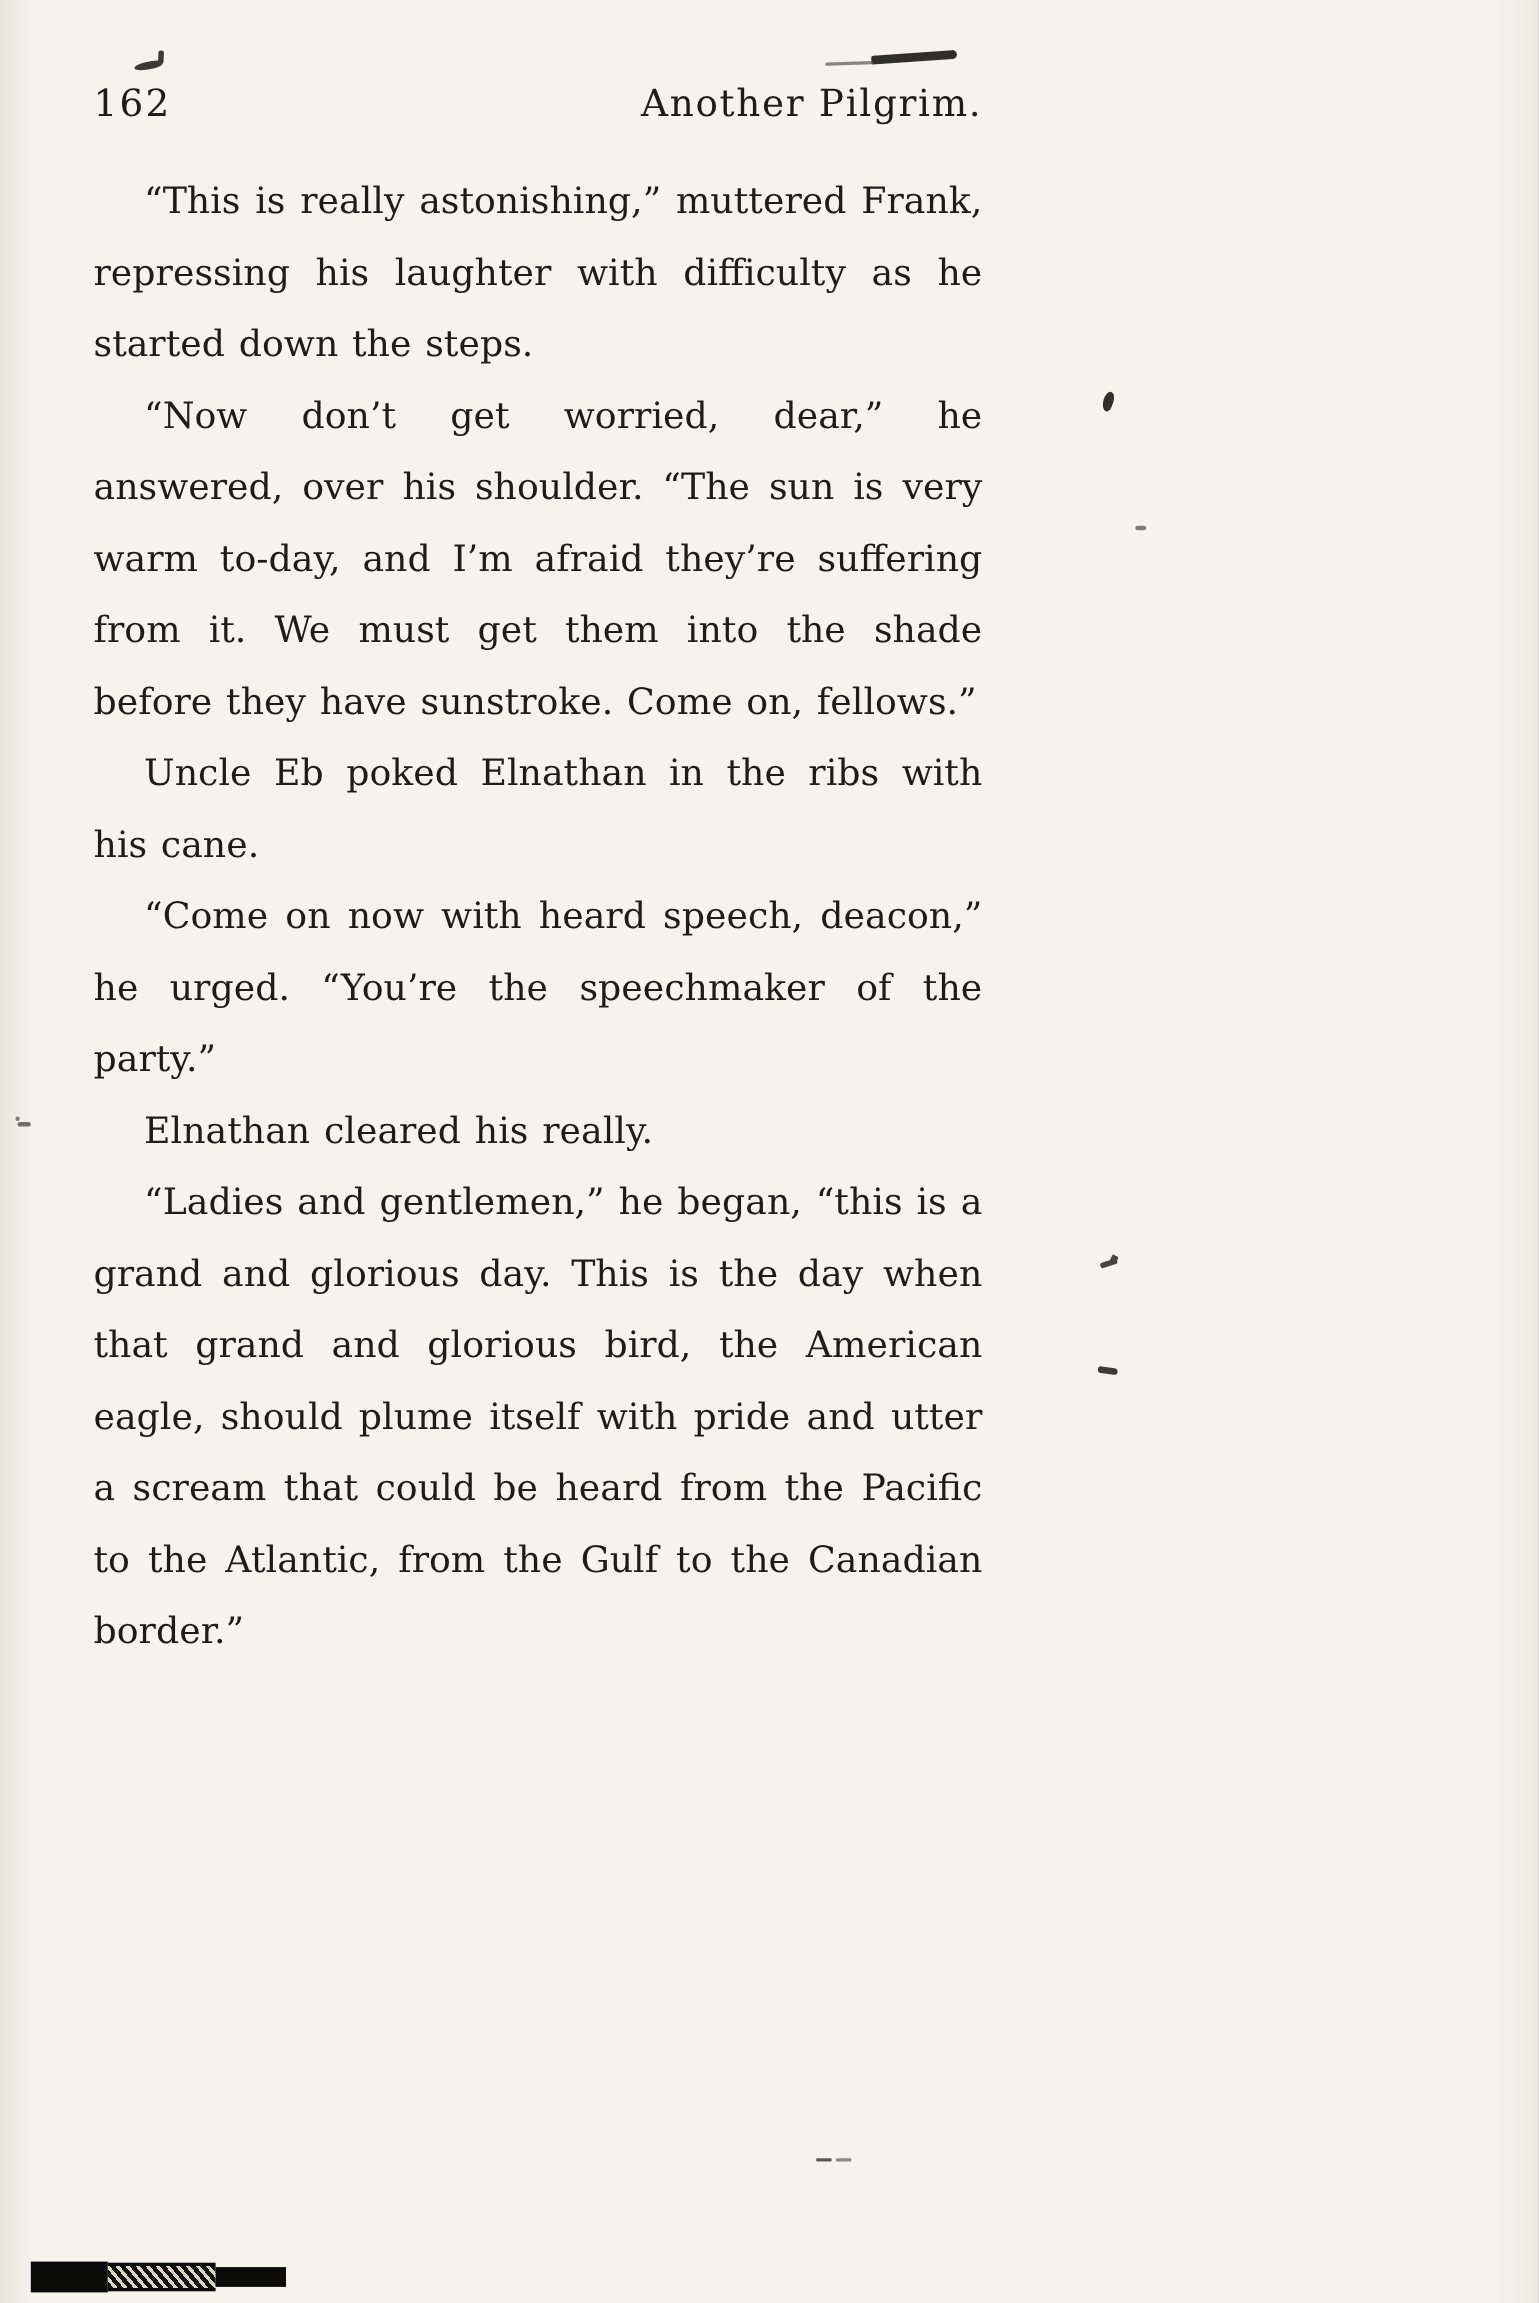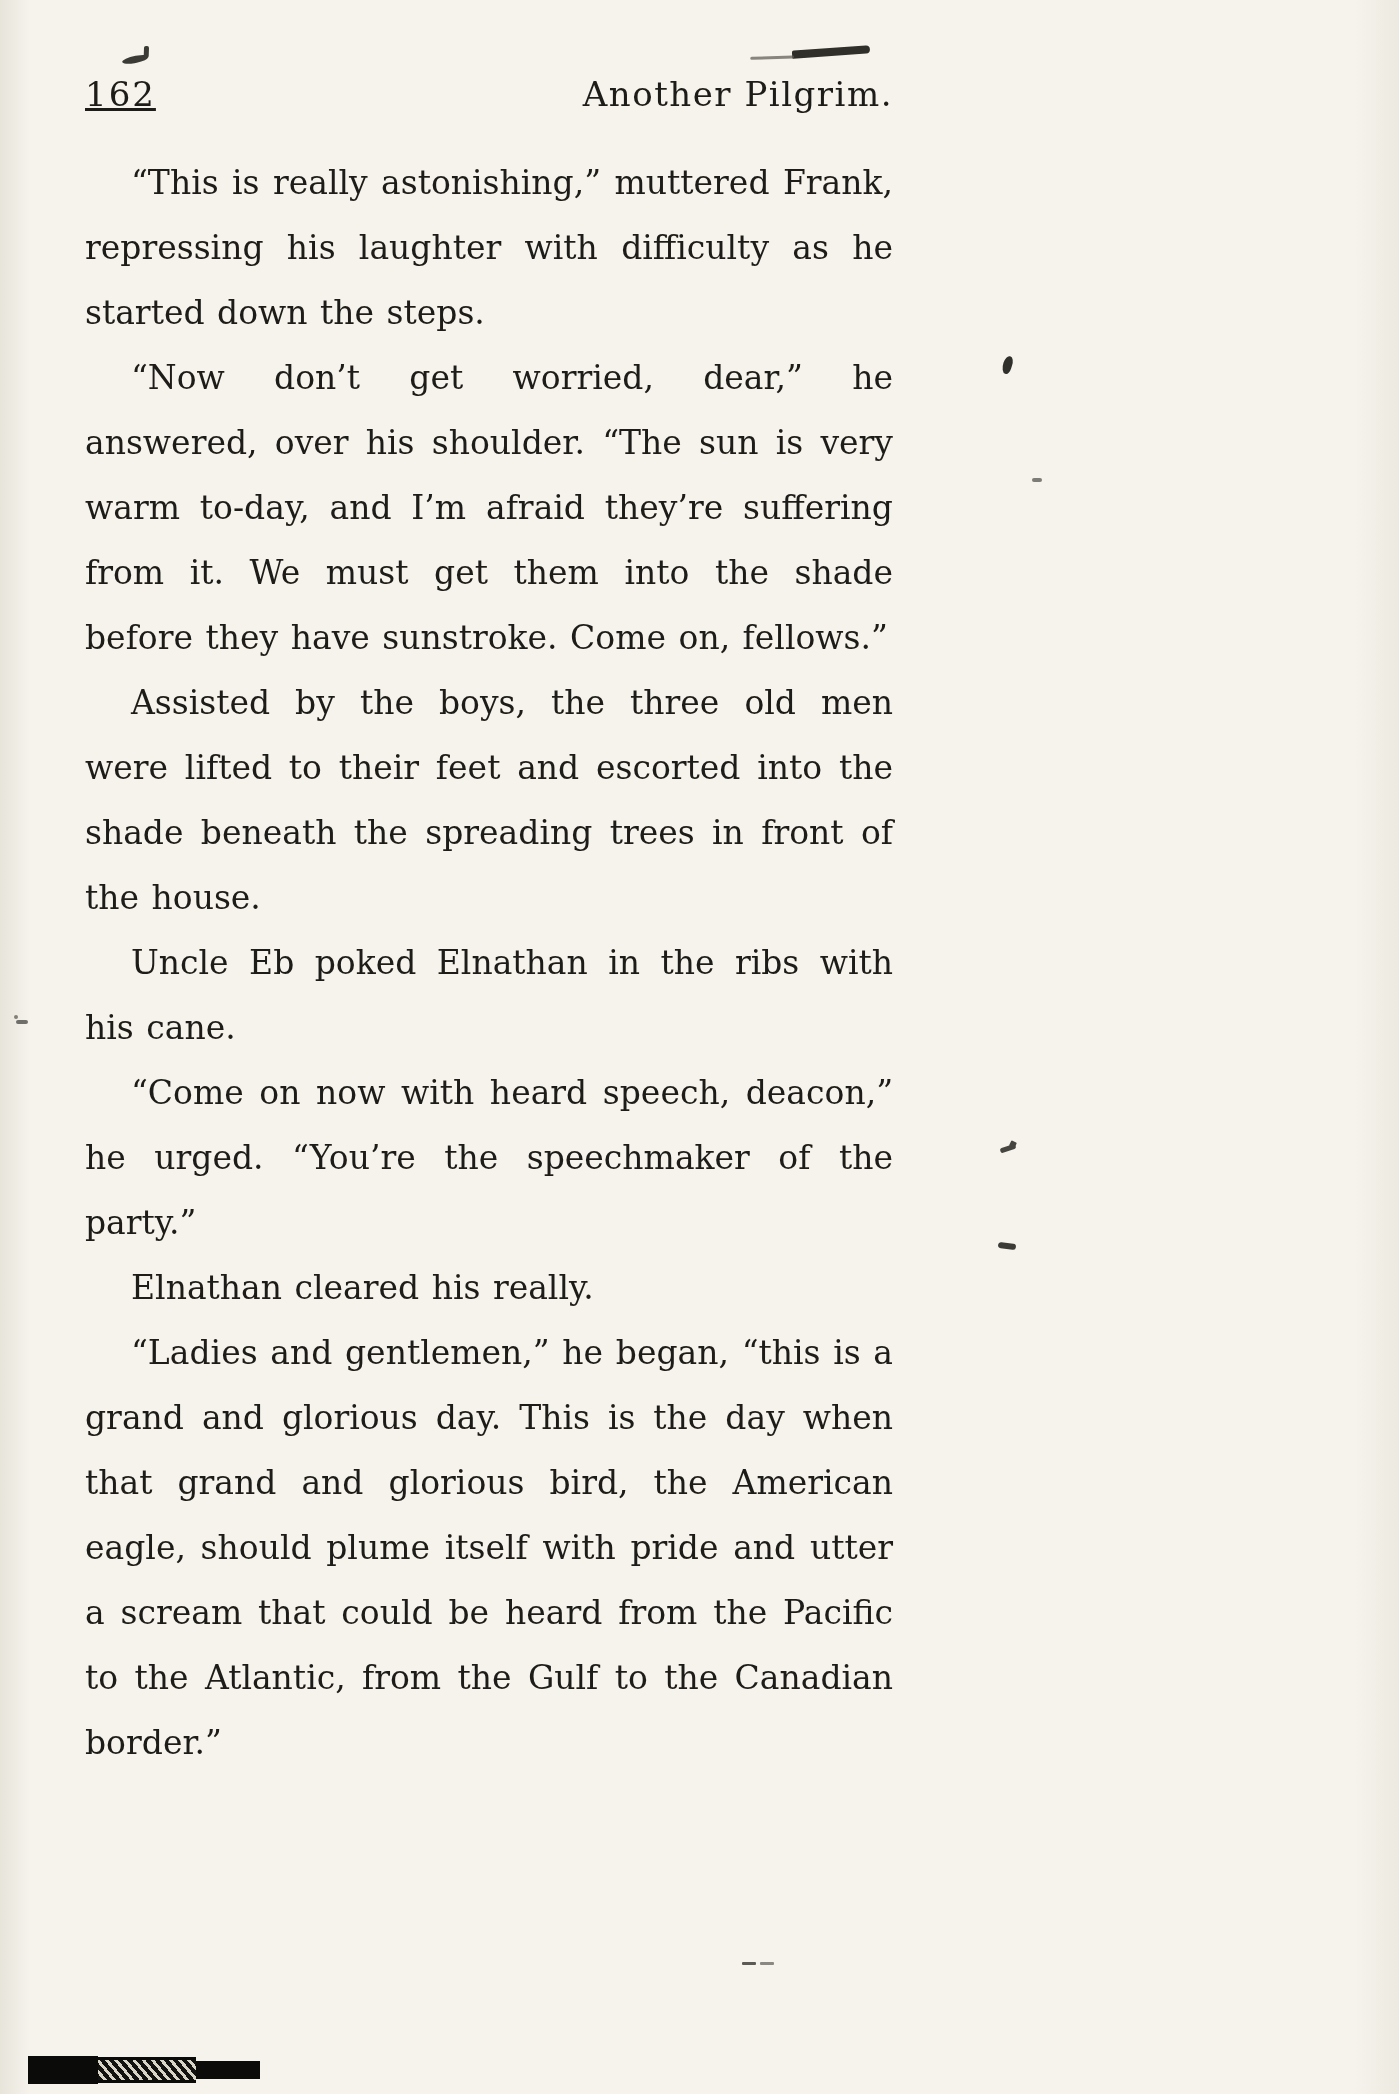--- a/index.html
+++ b/index.html
@@ -23,21 +23,20 @@
     left: 85px;
     width: 808px;
     height: 46px;
   }
   .page-number {
     position: absolute;
     left: 0;
     top: 0;
     font-size: 34px;
     letter-spacing: 2px;
-    text-decoration: underline;
   }
   .running-title {
     text-align: right;
     font-size: 34px;
     letter-spacing: 1.5px;
   }
 
   .body-text {
     position: absolute;
     top: 150px;
@@ -143,21 +142,20 @@
   <div class="mark smudge-top-right"></div>
 
   <div class="header-row">
     <span class="page-number">162</span>
     <div class="running-title">Another Pilgrim.</div>
   </div>
 
   <div class="body-text">
     <p>“This is really astonishing,” muttered Frank, repressing his laughter with difficulty as he started down the steps.</p>
     <p>“Now don’t get worried, dear,” he answered, over his shoulder.  “The sun is very warm to-day, and I’m afraid they’re suffering from it.  We must get them into the shade before they have sunstroke.  Come on, fellows.”</p>
-    <p>Assisted by the boys, the three old men were lifted to their feet and escorted into the shade beneath the spreading trees in front of the house.</p>
     <p>Uncle Eb poked Elnathan in the ribs with his cane.</p>
     <p>“Come on now with heard speech, deacon,” he urged. “You’re the speechmaker of the party.”</p>
     <p>Elnathan cleared his really.</p>
     <p>“Ladies and gentlemen,” he began, “this is a grand and glorious day.  This is the day when that grand and glorious bird, the American eagle, should plume itself with pride and utter a scream that could be heard from the Pacific to the Atlantic, from the Gulf to the Canadian border.”</p>
 
   </div>
 
   <div class="mark mark-margin-right-1"></div>
   <div class="mark mark-margin-right-2"></div>
   <div class="mark mark-margin-right-3"></div>

